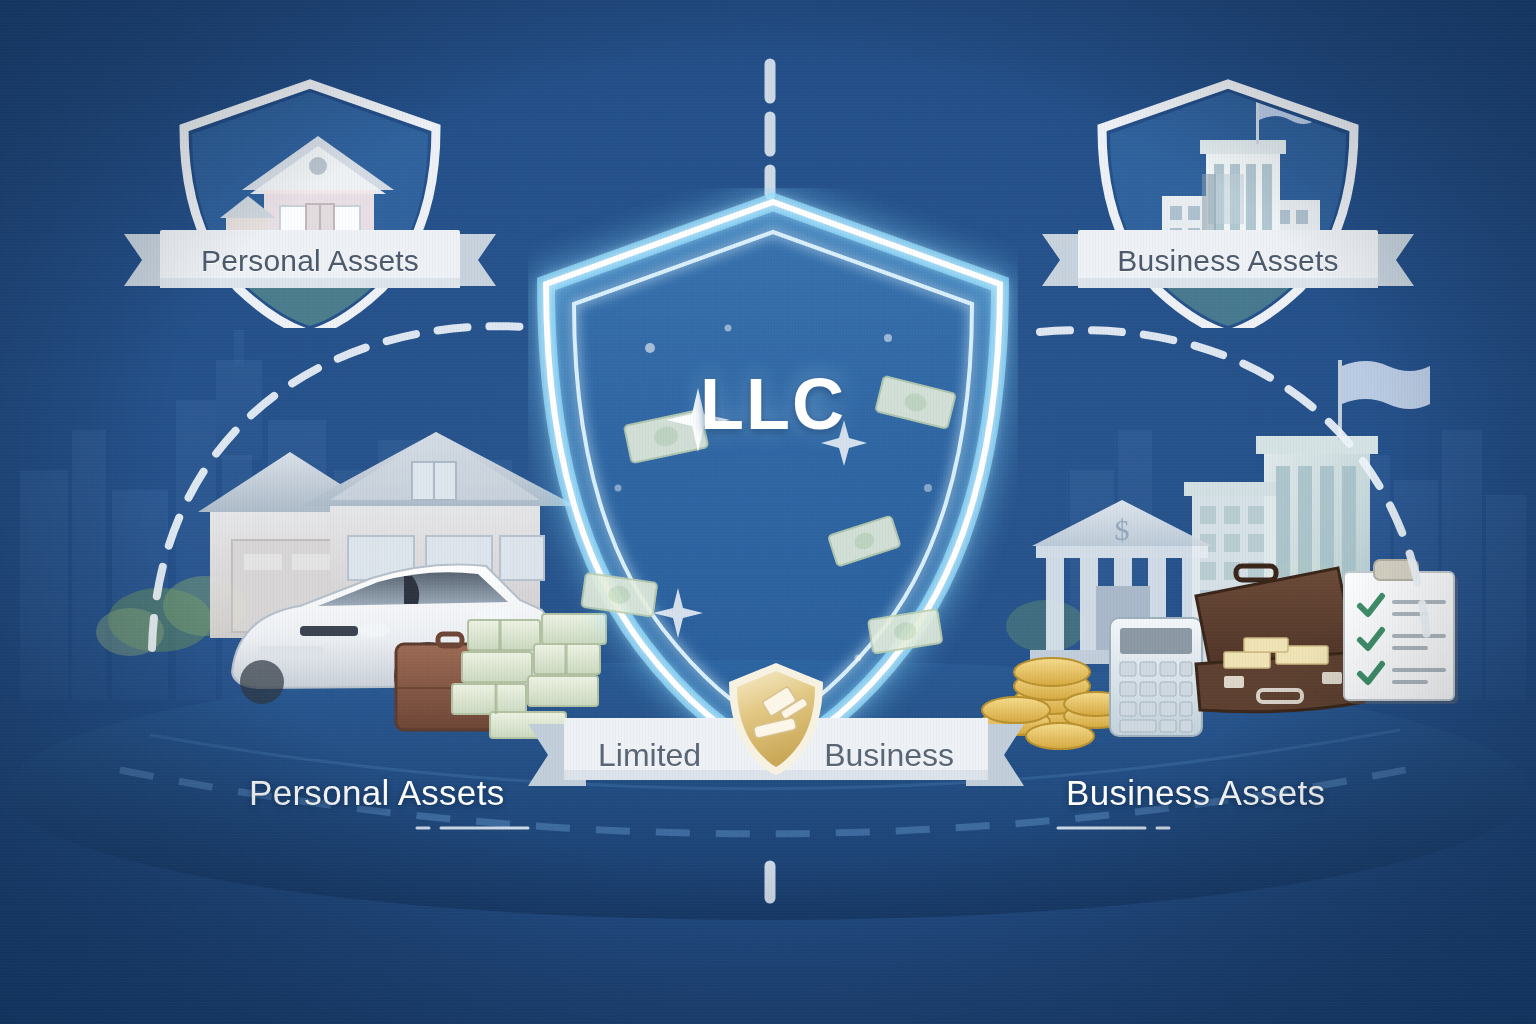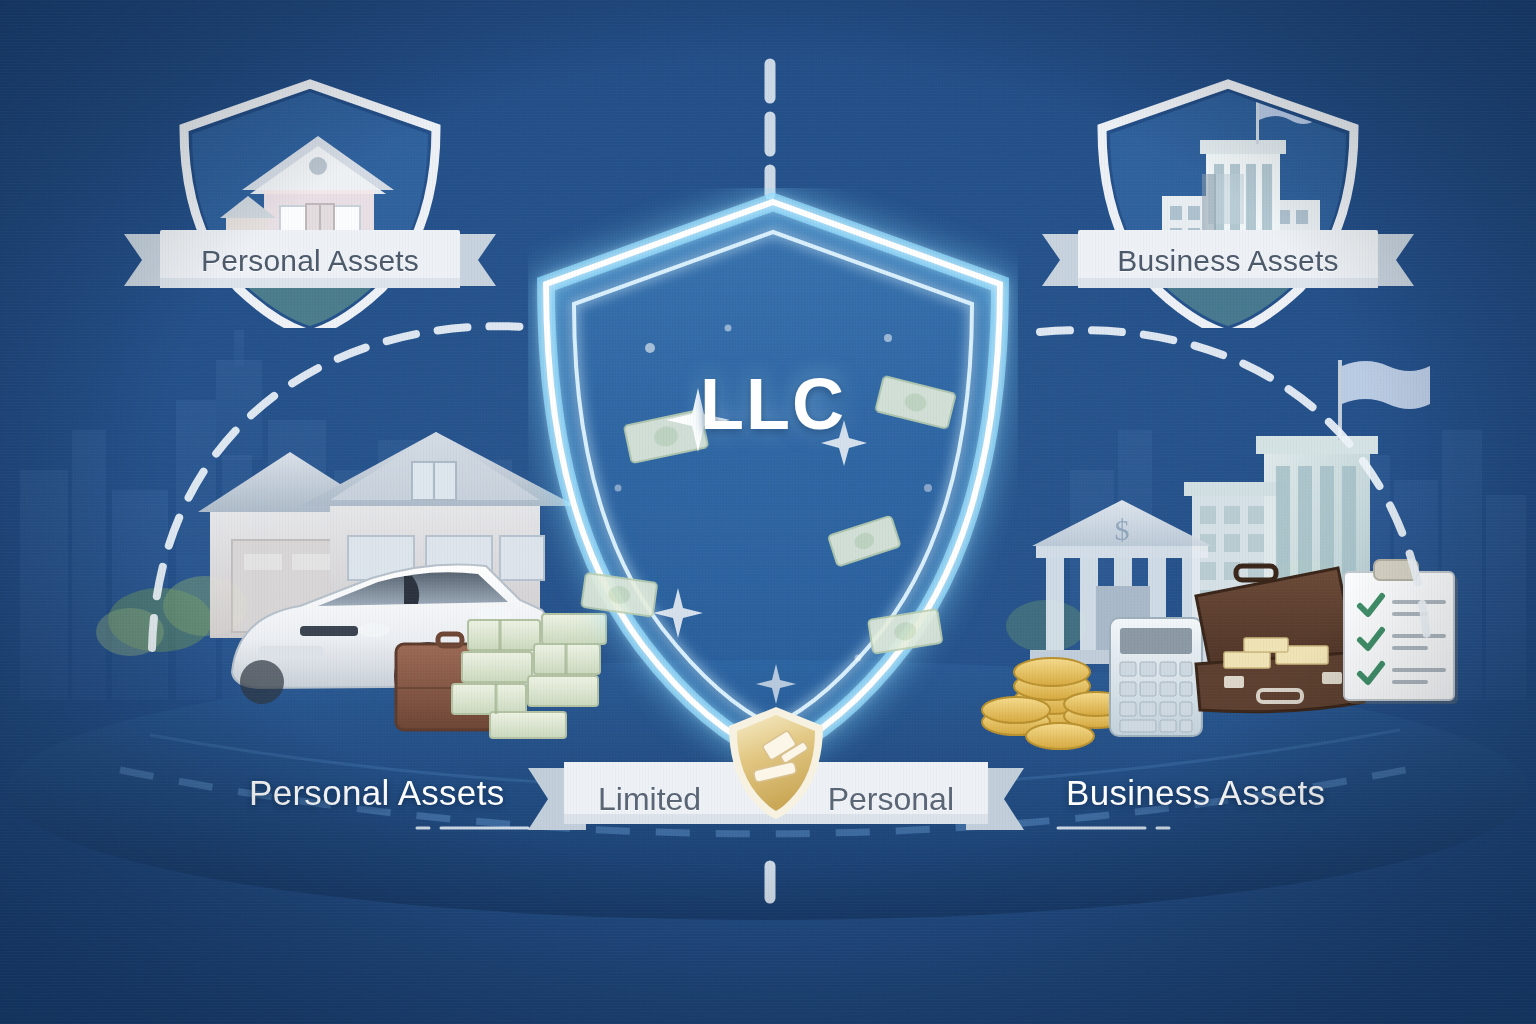--- a/index.html
+++ b/index.html
@@ -89,21 +89,21 @@
     color: #ffffff;
     letter-spacing: 1px;
     line-height: 1.05;
     text-shadow: 0 3px 10px rgba(10,50,95,0.55), 0 0 22px rgba(180,228,255,0.55);
   }
 
   
   #bottom-banner {
     position: absolute;
     left: 528px;
-    top: 762px;
+    top: 718px;
     width: 496px;
     height: 74px;
   }
   .banner-words {
     position: absolute;
     inset: 0;
     display: flex;
     align-items: center;
     justify-content: space-between;
     padding: 0 70px;
@@ -614,21 +614,21 @@
 
   <div id="bottom-banner">
     <svg viewBox="0 0 496 74" width="496" height="74">
       <polygon points="0,6 58,6 58,68 0,68 20,37" fill="#c2cfdb"></polygon>
       <polygon points="496,6 438,6 438,68 496,68 476,37" fill="#c2cfdb"></polygon>
       <rect x="36" y="0" width="424" height="62" fill="#eef2f6"></rect>
       <rect x="36" y="52" width="424" height="10" fill="#dce3eb"></rect>
     </svg>
     <div class="banner-words">
       <span>Limited</span>
-      <span>Personal</span>
+      <span>Business</span>
     </div>
     <svg id="gavel-badge" viewBox="0 0 104 118">
       <defs>
         <linearGradient id="goldG" x1="0" y1="0" x2="0.3" y2="1">
           <stop offset="0%" stop-color="#f6ecc9"></stop>
           <stop offset="45%" stop-color="#e2c884"></stop>
           <stop offset="100%" stop-color="#caa857"></stop>
         </linearGradient>
       </defs>
       <path d="M52 3 L 99 22 Q 99 68 76 96 Q 63 111 52 115 Q 41 111 28 96 Q 5 68 5 22 Z" fill="#f6f1e0"></path>

